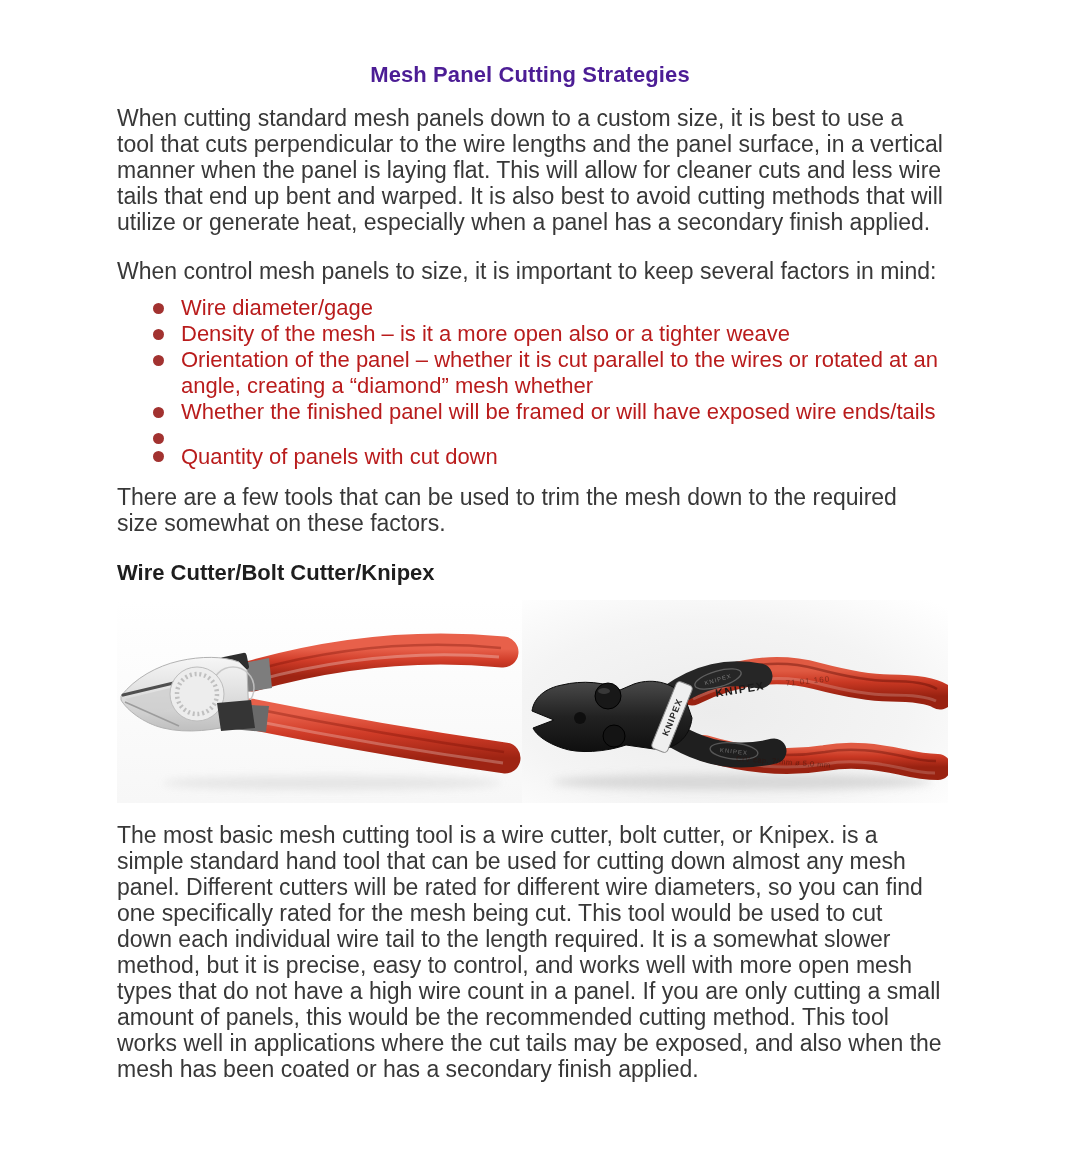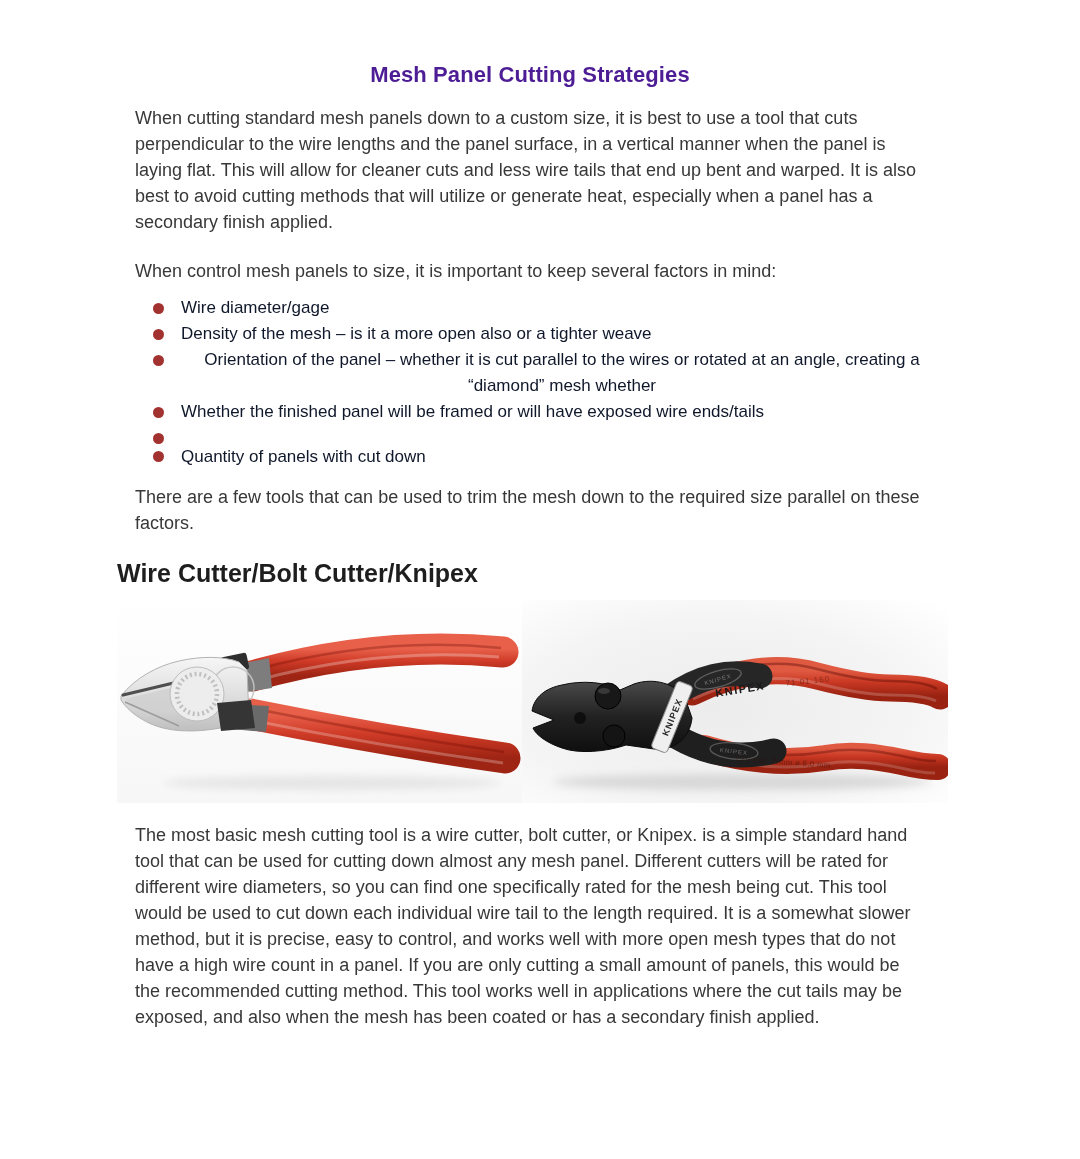--- a/index.html
+++ b/index.html
@@ -9,37 +9,37 @@
     position:relative;overflow:hidden;
   }
   .page{position:absolute;inset:0;background:#ffffff;}
   .content{position:absolute;left:117px;top:0;width:826px;}
   h1.doc-title{
     margin:60px 0 0;text-align:center;
     font-size:22px;line-height:30px;font-weight:700;color:#4c1d95;
     letter-spacing:0.1px;
   }
   p.body-text{
-    font-size:18px;line-height:26px;margin:15px 18px 0;color:#383838;
+    font-size:23px;line-height:26px;margin:15px 0 0;color:#383838;
   }
   p.factors-lead{margin-top:23px;}
   ul.factor-list{
     list-style:none;margin:11px 0 0;padding:0 0 0 36px;
   }
   li.factor-item{
     display:flex;align-items:flex-start;
-    font-size:17px;line-height:26px;color:#0f172a;text-align:center;
+    font-size:22px;line-height:26px;color:#b91c1c;
   }
   .bullet-dot{
     flex:0 0 auto;width:11px;height:11px;border-radius:50%;
     background:#a23230;margin:7.5px 17px 0 0;
   }
   p.tools-lead{margin-top:14px;}
   h2.section-heading{
-    margin:25px 0 0;font-size:25px;line-height:24px;
+    margin:25px 0 0;font-size:22px;line-height:24px;
     font-weight:700;color:#1e1e1e;
   }
   figure.tools-figure{
     margin:15px 0 0;padding:0;display:flex;width:831px;height:203px;
   }
   .photo{display:block;flex:0 0 auto;}
   p.body-paragraph{margin-top:19px;}
 </style>
 </head>
 <body>
@@ -72,21 +72,21 @@
       </li>
       <li class="factor-item">
         <span class="bullet-dot"></span>
       </li>
       <li class="factor-item">
         <span class="bullet-dot"></span>
         <span>Quantity of panels with cut down</span>
       </li>
     </ul>
 
-    <p class="body-text tools-lead">There are a few tools that can be used to trim the mesh down to the required size parallel on these factors.</p>
+    <p class="body-text tools-lead">There are a few tools that can be used to trim the mesh down to the required size somewhat on these factors.</p>
 
     <h2 class="section-heading">Wire Cutter/Bolt Cutter/Knipex</h2>
 
     <figure class="tools-figure">
 
       <svg class="photo photo-left" width="405" height="203" viewBox="0 0 405 203" role="img" aria-label="Diagonal wire cutter with red handles">
         <defs>
           <linearGradient id="bgL" x1="0" y1="0" x2="0" y2="1">
             <stop offset="0" stop-color="#ffffff"></stop>
             <stop offset="1" stop-color="#f7f7f7"></stop>

